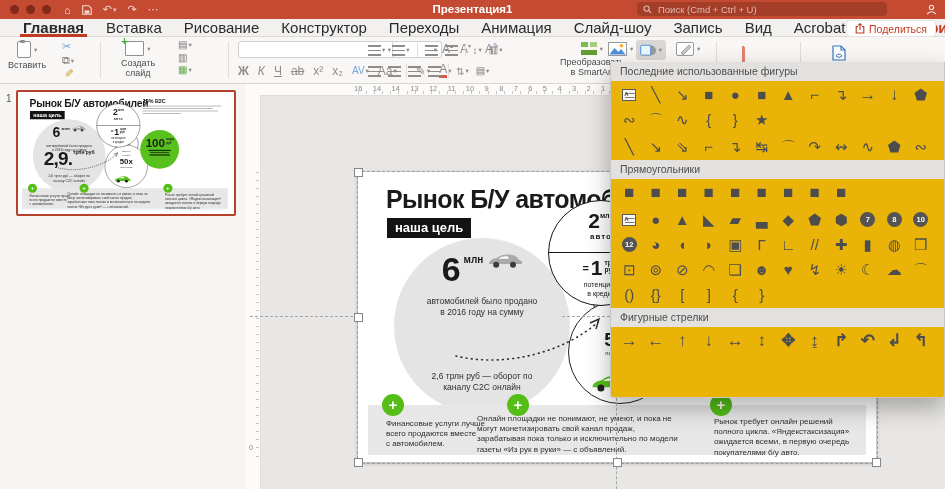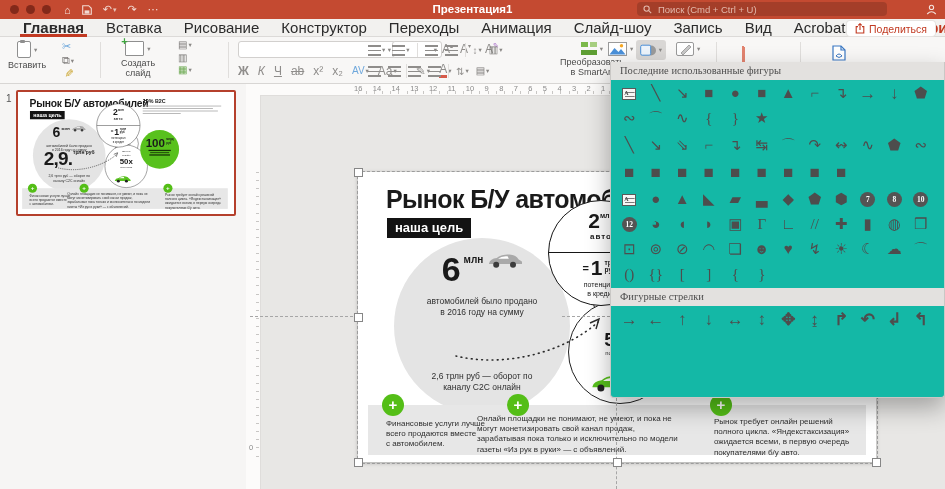--- a/index.html
+++ b/index.html
@@ -138,23 +138,23 @@
   .s-btxt{position:absolute;font-size:8px;line-height:1.28;color:#2E2E2E;z-index:3;}
 
   
   .hguide,.vguide{position:absolute;z-index:4;pointer-events:none;}
   .hguide{border-top:1px dashed #A6A6A6;}
   .vguide{border-left:1px dashed #A6A6A6;}
   .sel{position:absolute;left:357px;top:171px;width:519px;height:291px;border:1px dashed #9C9C9C;z-index:4;pointer-events:none;}
   .hdl{position:absolute;width:7px;height:7px;background:#fff;border:1px solid #868686;z-index:6;}
 
   
-  .panel{position:absolute;left:610px;top:62px;width:335px;height:336px;background:#14b8a6;z-index:10;
+  .panel{position:absolute;left:610px;top:62px;width:335px;height:336px;background:#eab308;z-index:10;
          border:1px solid #C9C7C5;border-top:none;box-sizing:border-box;border-radius:0 0 4px 4px;
-         box-shadow:0 10px 24px rgba(0,0,0,0.3);overflow:hidden;font-family:Liberation Serif, serif;}
+         box-shadow:0 10px 24px rgba(0,0,0,0.3);overflow:hidden;}
   .sec-h{background:#E3E1DF;padding:3px 9px 4px;font-size:10.5px;color:#4E4E4E;}
   .sec-items{display:flex;flex-wrap:wrap;padding:1px 5px;}
   .cell{width:26.5px;height:25px;display:flex;align-items:center;justify-content:center;
         font-size:15px;color:#4D4D4D;cursor:default;}
   .cell .g{line-height:1;}
   .cell .arr{font-weight:700;font-size:17px;}
   .cell .big{font-size:17px;}
   .cell .numcirc{background:#545454;color:#fff;border-radius:50%;width:15px;height:15px;line-height:15px;
         font-size:7.5px;font-weight:700;text-align:center;}
   .cell .tbx{width:14px;height:12px;border:1.5px solid #595959;background:#F7F6F5;font-size:6px;font-weight:700;
@@ -757,20 +757,21 @@
       <span class="cell">
         <span class="g">∿</span>
       </span>
       <span class="cell">
         <span class="g">⬟</span>
       </span>
       <span class="cell">
         <span class="g">∾</span>
       </span>
     </div>
+  <div class="sec-h">Прямоугольники</div>
   <div class="sec-items">
 
   <span class="cell">
         <span class="g big">■</span>
       </span>
       <span class="cell">
         <span class="g big">■</span>
       </span>
       <span class="cell">
         <span class="g big">■</span>

